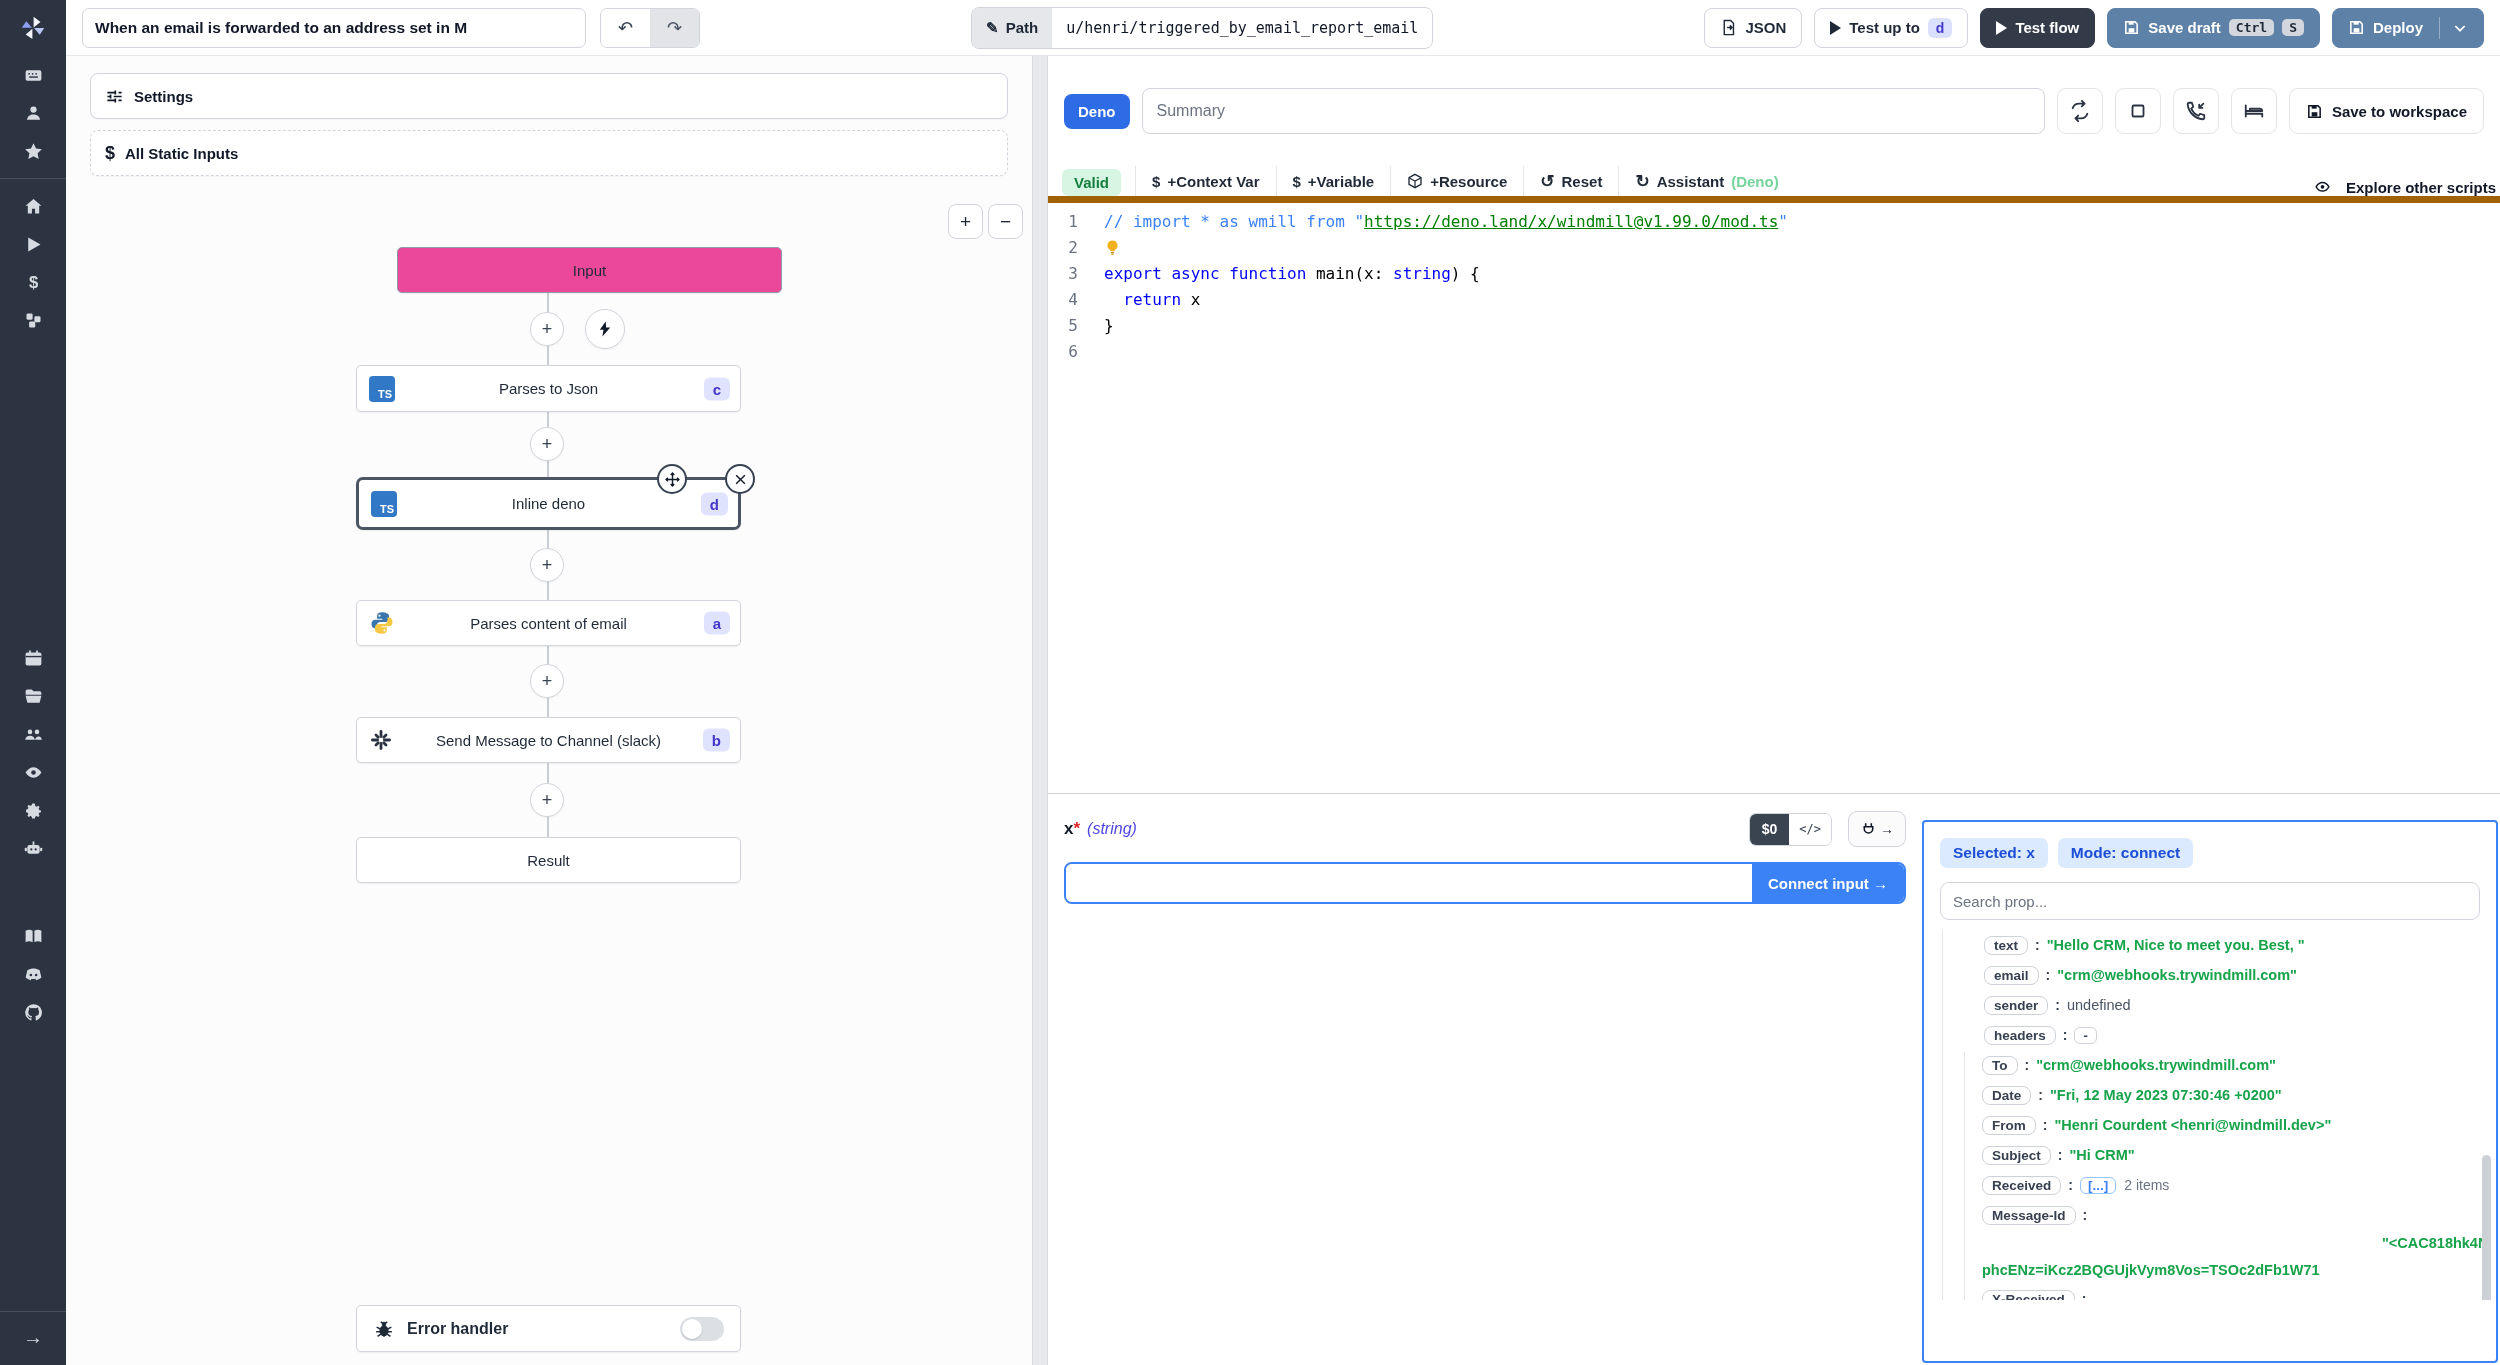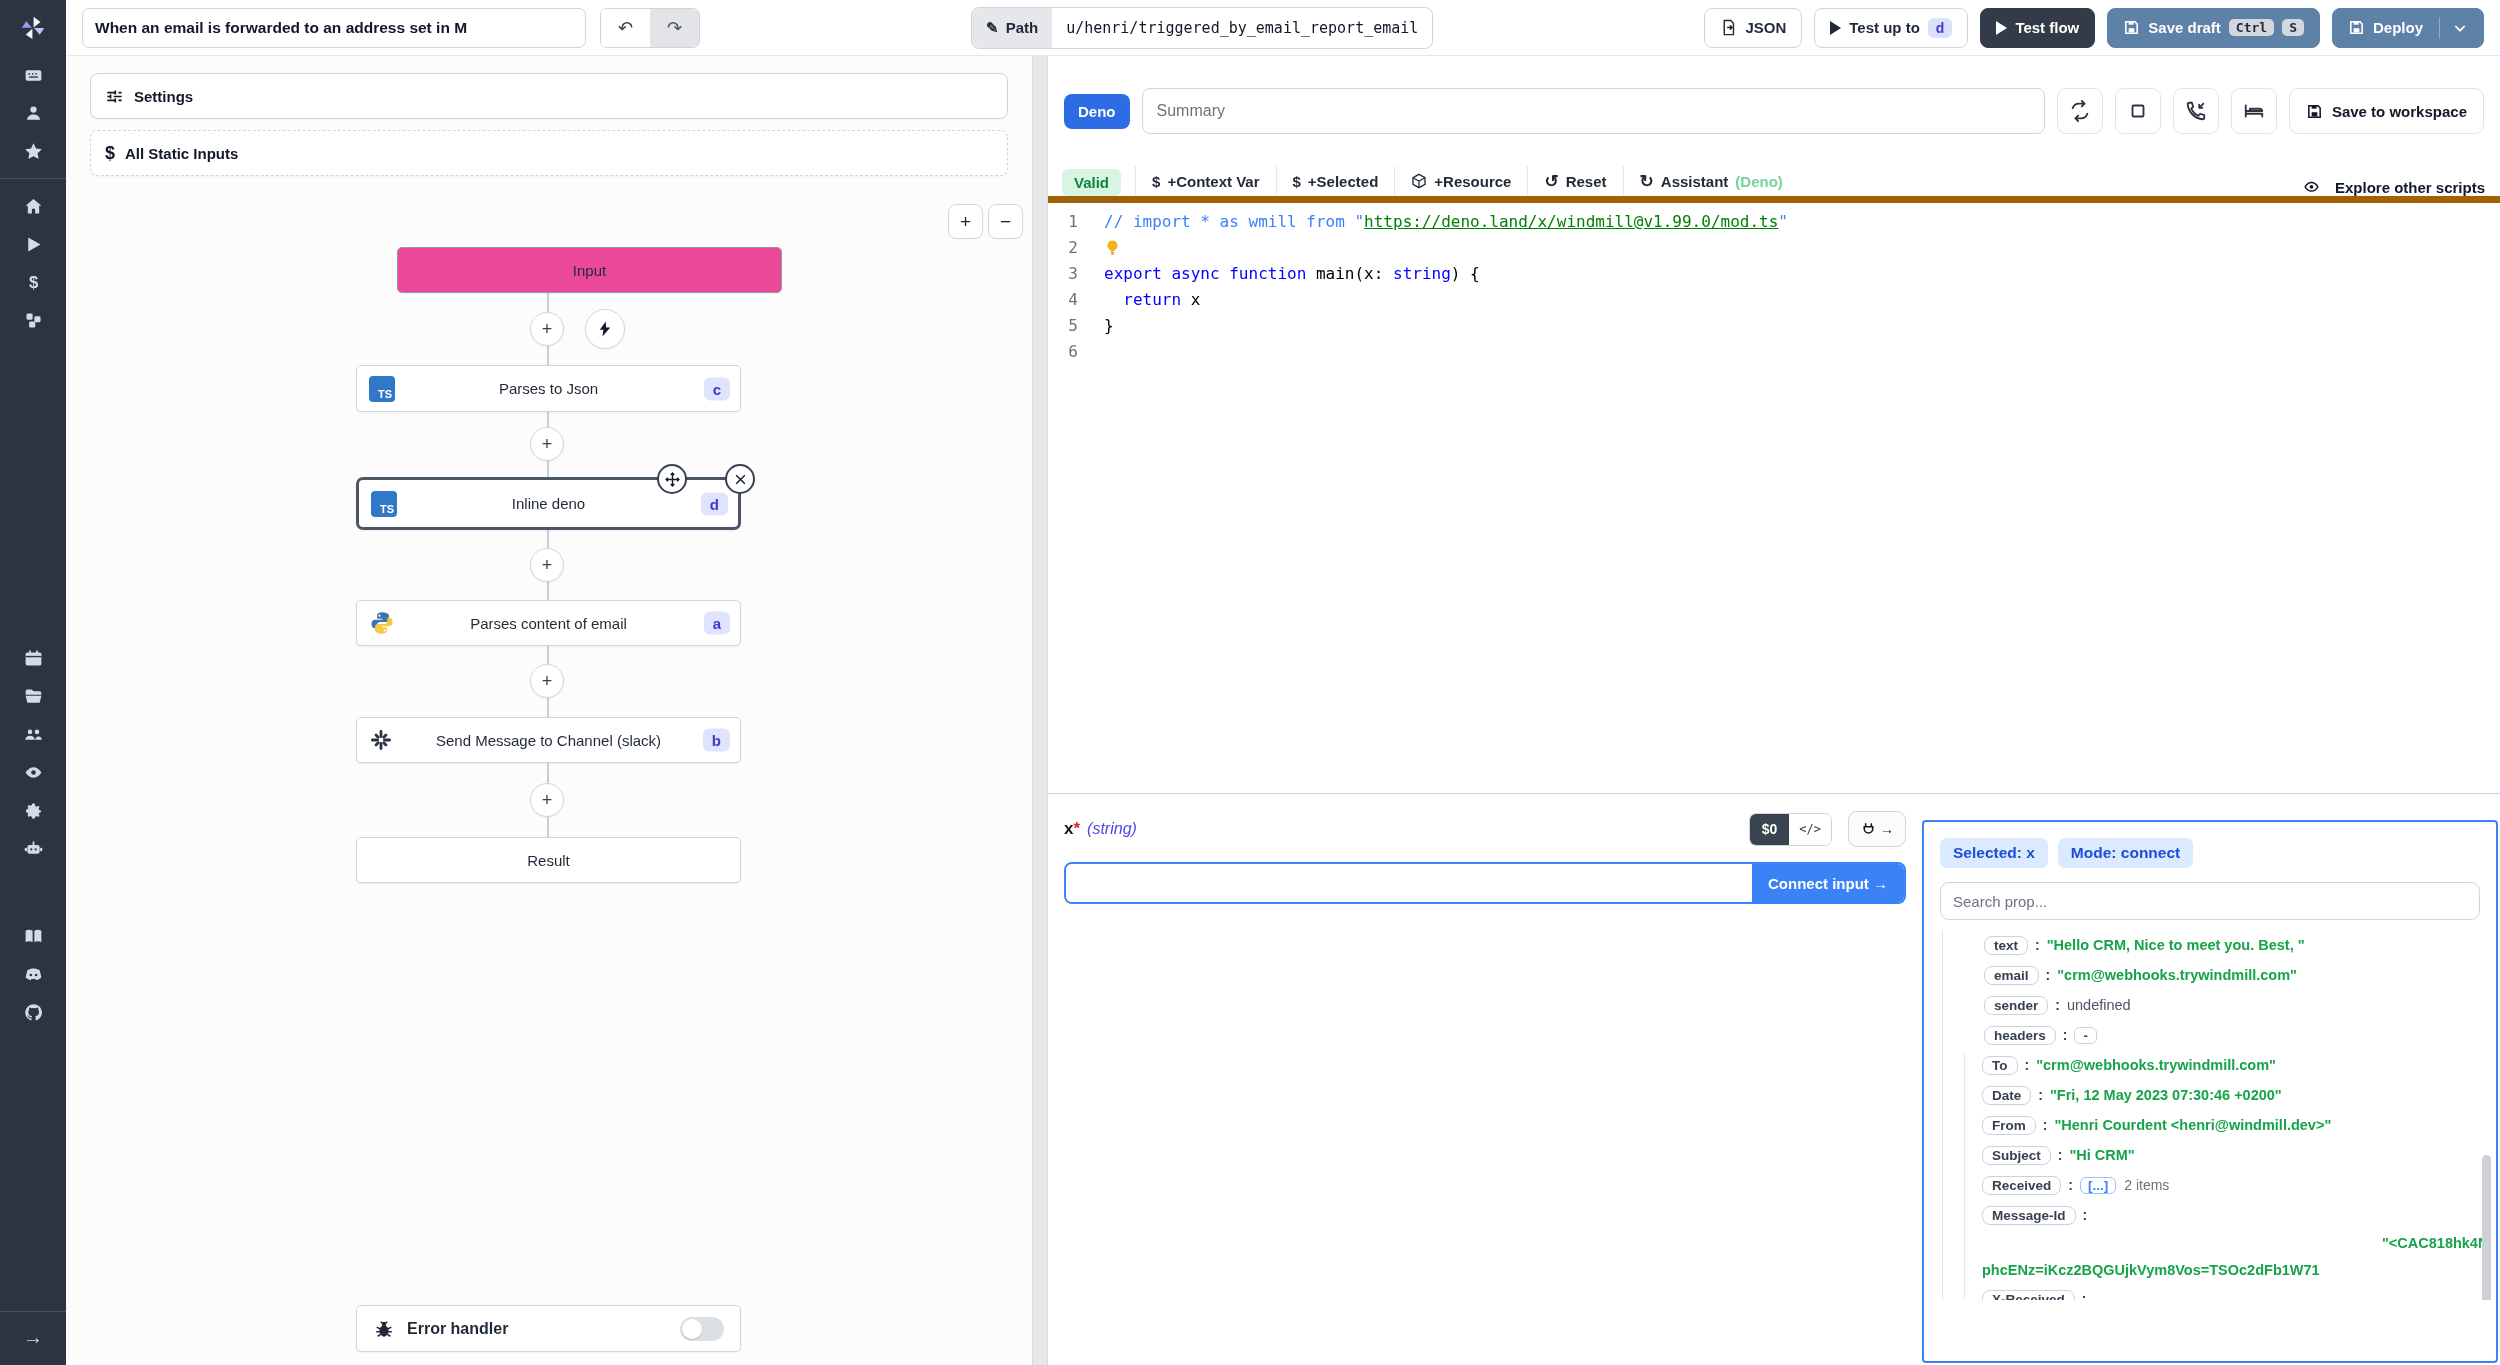--- a/index.html
+++ b/index.html
@@ -81,21 +81,21 @@
   #summary-input::placeholder{color:#6b7280;}
   .icon-btn{width:46px;height:46px;border:1px solid #e2e4e8;border-radius:9px;background:#fff;display:flex;align-items:center;justify-content:center;cursor:pointer;box-sizing:border-box;color:#2b3342;}
   .icon-btn svg{width:22px;height:22px;stroke:#2b3342;fill:none;stroke-width:2;stroke-linecap:round;stroke-linejoin:round;}
   .save-ws{display:flex;align-items:center;gap:9px;height:46px;border:1px solid #e2e4e8;border-radius:9px;background:#fff;
            padding:0 16px;font-size:15px;font-weight:700;color:#111827;cursor:pointer;box-sizing:border-box;}
   #ed-toolbar{height:46px;display:flex;align-items:flex-end;border-bottom:7px solid #a16207;font-size:15px;}
   .valid-badge{background:#d6f5e3;color:#15803d;font-weight:700;border-radius:6px;padding:5px 12px;margin:0 14px;}
   .tbr-item{display:flex;align-items:center;gap:7px;padding:0 16px;height:30px;color:#1f2937;font-weight:600;cursor:pointer;border-left:1px solid #e5e7eb;}
   .tbr-item:first-of-type{border-left:none;}
   .assist-lang{color:#74d49a;font-weight:600;}
-  .explore{margin-left:auto;margin-right:15px;display:flex;align-items:center;gap:15px;font-weight:600;color:#111827;cursor:pointer;}
+  .explore{margin-left:auto;margin-right:4px;display:flex;align-items:center;gap:15px;font-weight:600;color:#111827;cursor:pointer;}
 
   
   #code-area{height:590px;padding-top:6px;box-sizing:border-box;overflow:hidden;background:#fff;position:relative;}
   .code-line{display:flex;height:26px;line-height:26px;font-family:"DejaVu Sans Mono",monospace;font-size:16px;}
   .ln{width:30px;text-align:right;color:#6b7280;flex:0 0 auto;margin-right:26px;}
   .c-comment{color:#3b82f6;}
   .c-link{color:#008000;text-decoration:underline;}
   .c-kw{color:#0000ff;}
   .c-id{color:#000;}
   .bulb{width:17px;height:17px;margin-top:4px;}
@@ -480,21 +480,21 @@
   </div>
 
   <div id="ed-toolbar">
     <span class="valid-badge">Valid</span>
     <span class="tbr-item">
       <span style="font-weight:700;">$</span>
       <span>+Context Var</span>
     </span>
     <span class="tbr-item">
       <span style="font-weight:700;">$</span>
-      <span>+Selected</span>
+      <span>+Variable</span>
     </span>
     <span class="tbr-item">
       <svg width="16" height="16" viewBox="0 0 24 24">
         <path d="M12 2l9 5v10l-9 5-9-5V7z" fill="none" stroke="#1f2937" stroke-width="2"></path>
           <path d="M3.5 7.5L12 12l8.5-4.5M12 12v9" stroke="#1f2937" stroke-width="1.8" fill="none"></path>
       </svg>
       <span>+Resource</span>
     </span>
     <span class="tbr-item">
       <span style="font-size:17px;">↺</span>

